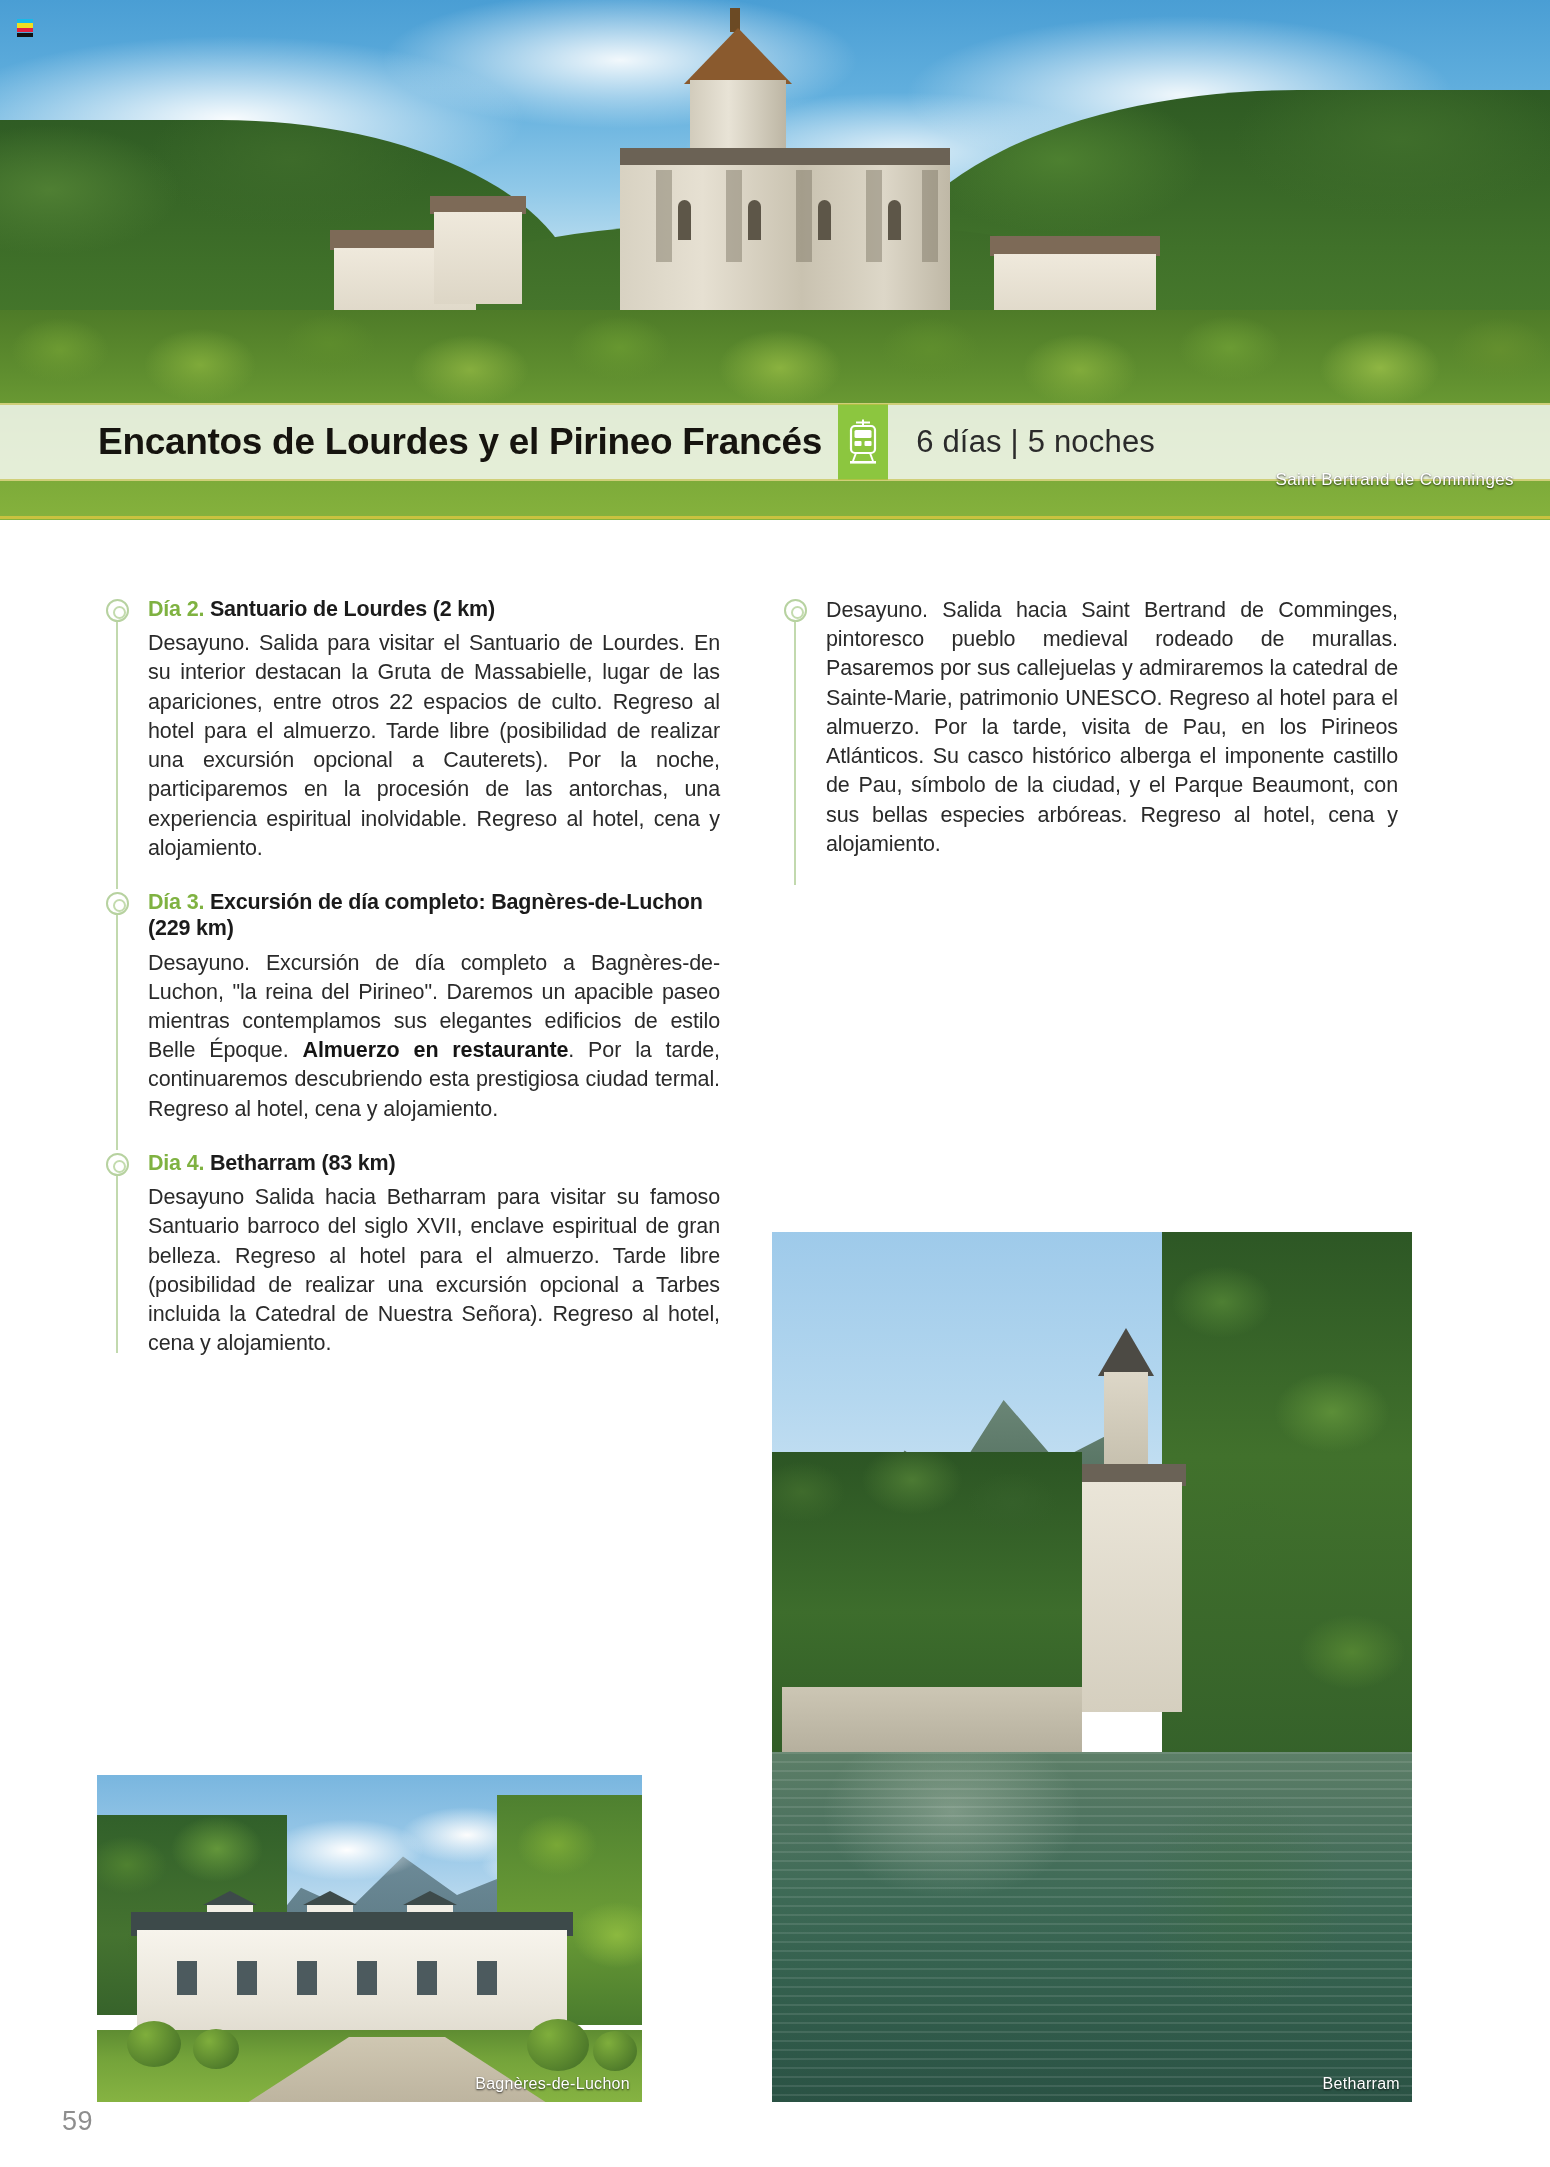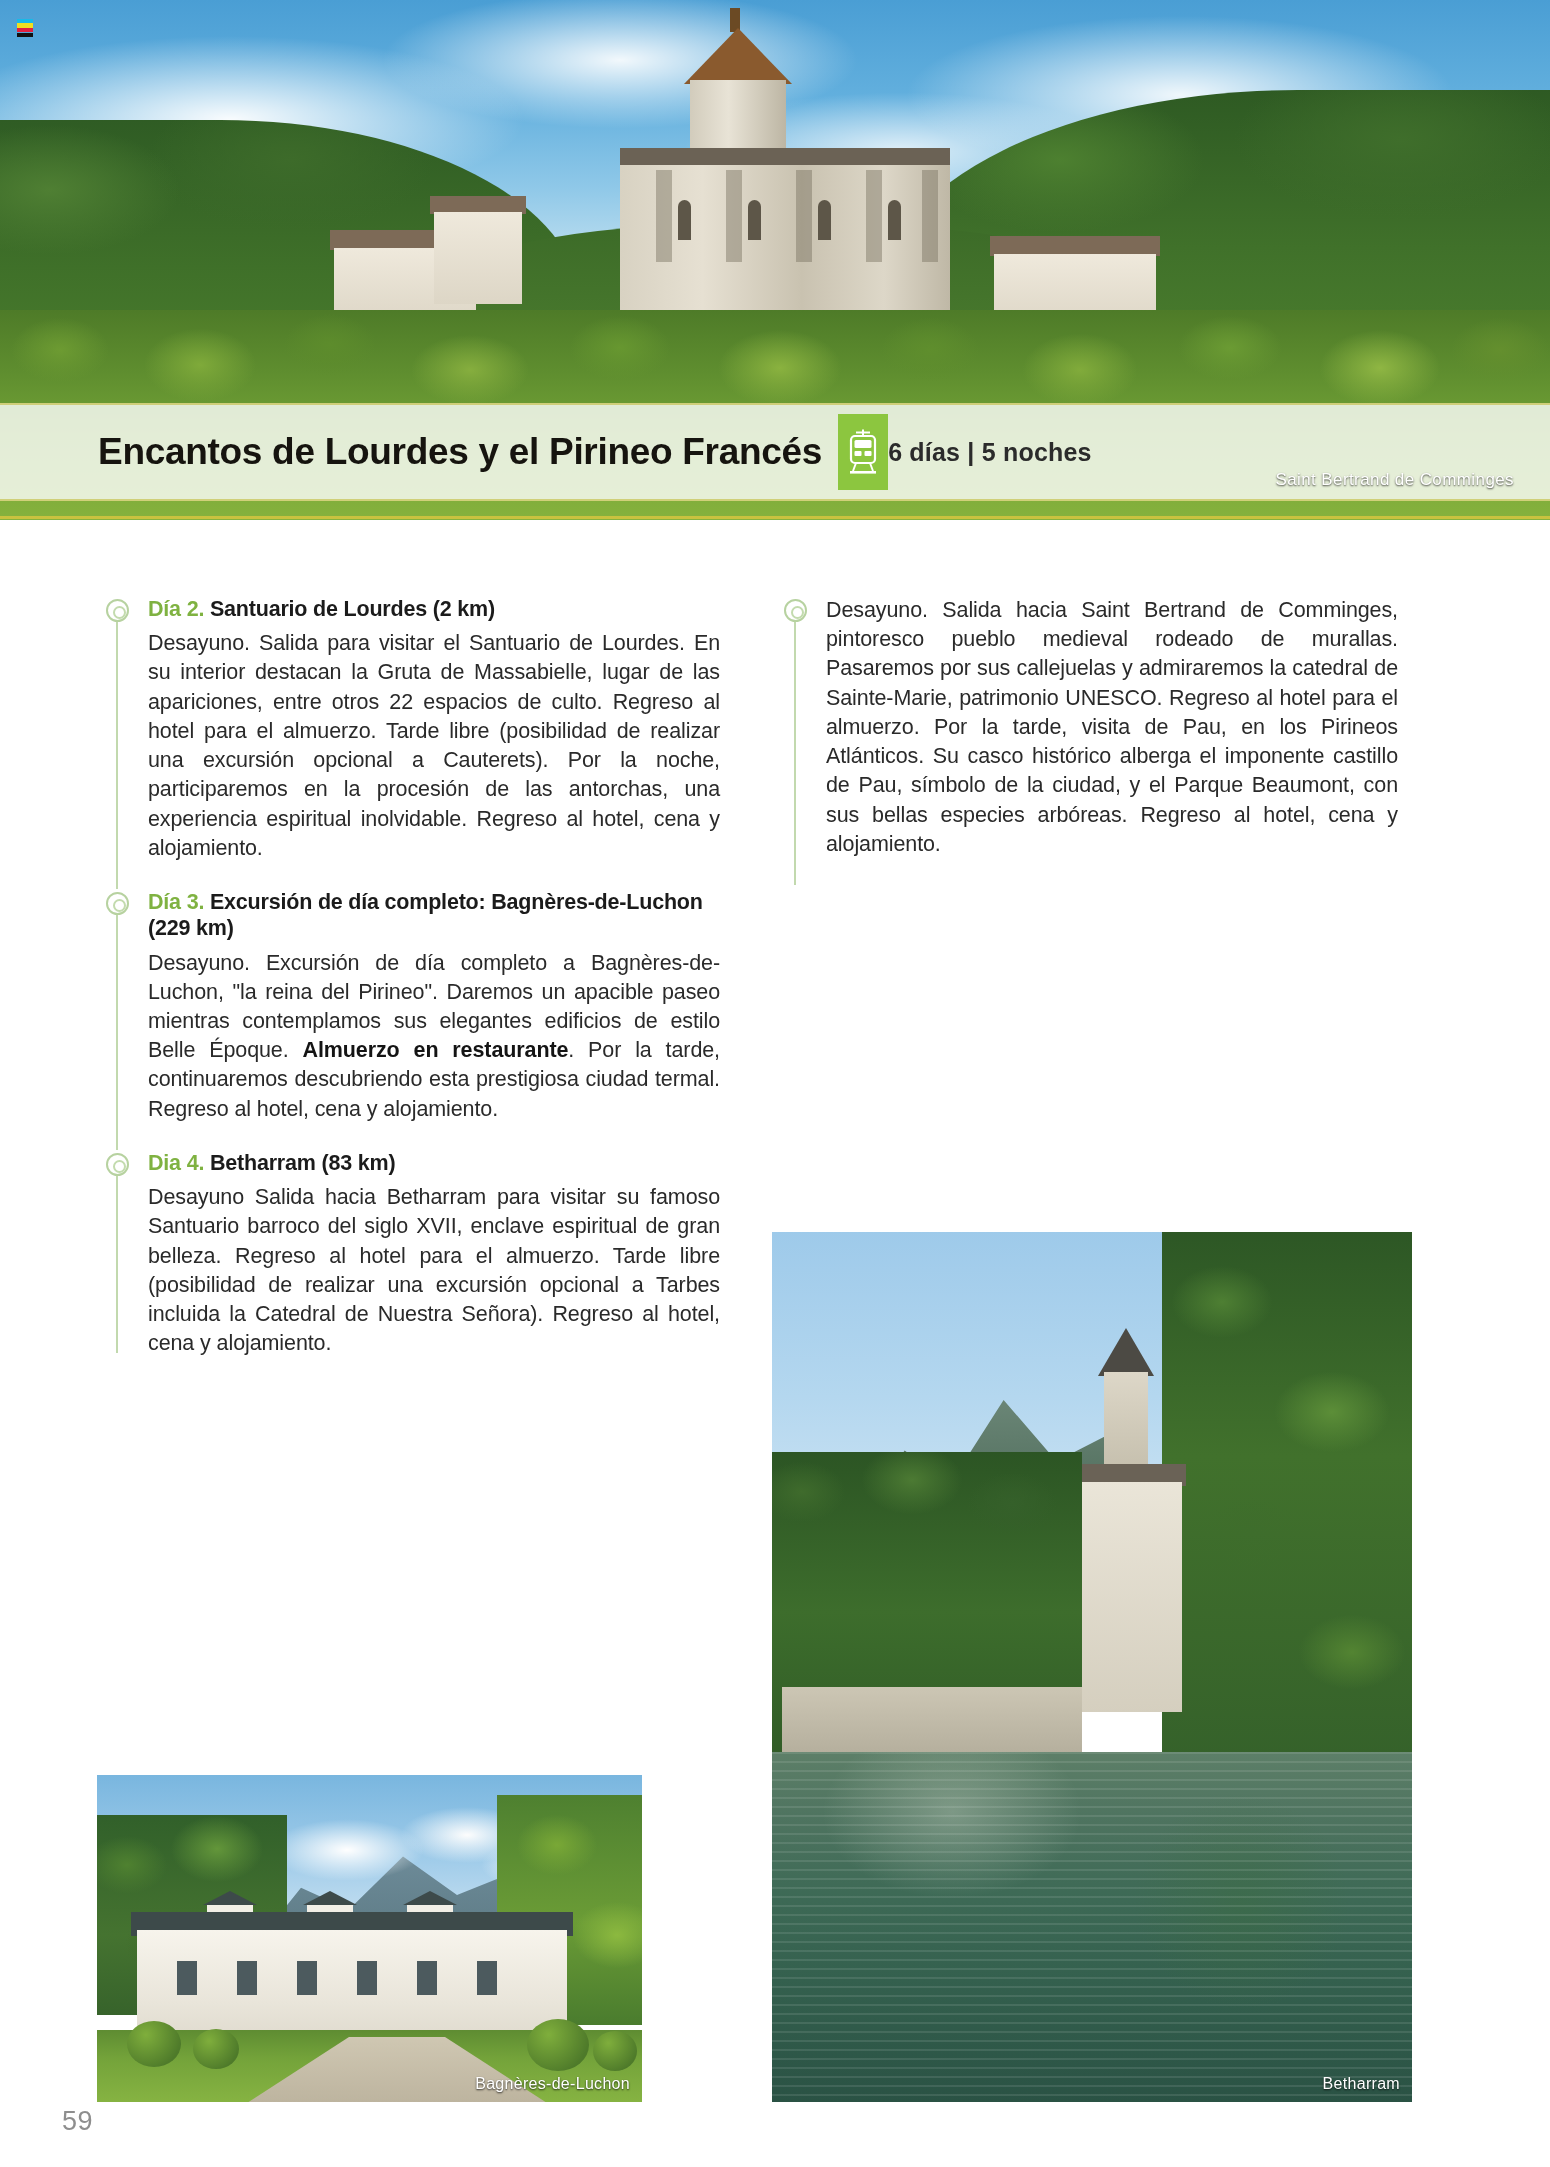--- a/index.html
+++ b/index.html
@@ -155,21 +155,21 @@
     position: absolute; left: 0; top: 516px;
     width: 1550px; height: 3px;
     background: #c9c23f;
     z-index: 12;
   }
 
   
   #title-band {
     position: absolute;
     left: 0; top: 403px;
-    width: 1550px; height: 98px;
+    width: 1550px; height: 78px;
     background: rgba(255,255,255,0.80);
     display: flex;
     align-items: center;
     z-index: 14;
   }
   #title-band::before,
   #title-band::after {
     content: "";
     position: absolute; left: 0; right: 0;
     height: 2px;
@@ -190,25 +190,25 @@
     width: 50px; height: 76px;
     background: #8cc63f;
     margin-left: 16px;
     display: flex;
     align-items: center;
     justify-content: center;
     flex: 0 0 auto;
   }
   #transport-badge svg { display: block; }
   #duration-text {
-    font-size: 25px;
+    font-size: 31px;
     color: #2b2b2b;
+    margin-left: 28px;
     white-space: nowrap;
     letter-spacing: 0.2px;
-    font-weight: bold;
   }
 
   #hero-caption {
     position: absolute;
     right: 36px; top: 470px;
     font-size: 17px;
     color: #ffffff;
     text-shadow: 0 1px 2px rgba(0,0,0,0.75);
     letter-spacing: 0.4px;
     z-index: 15;

